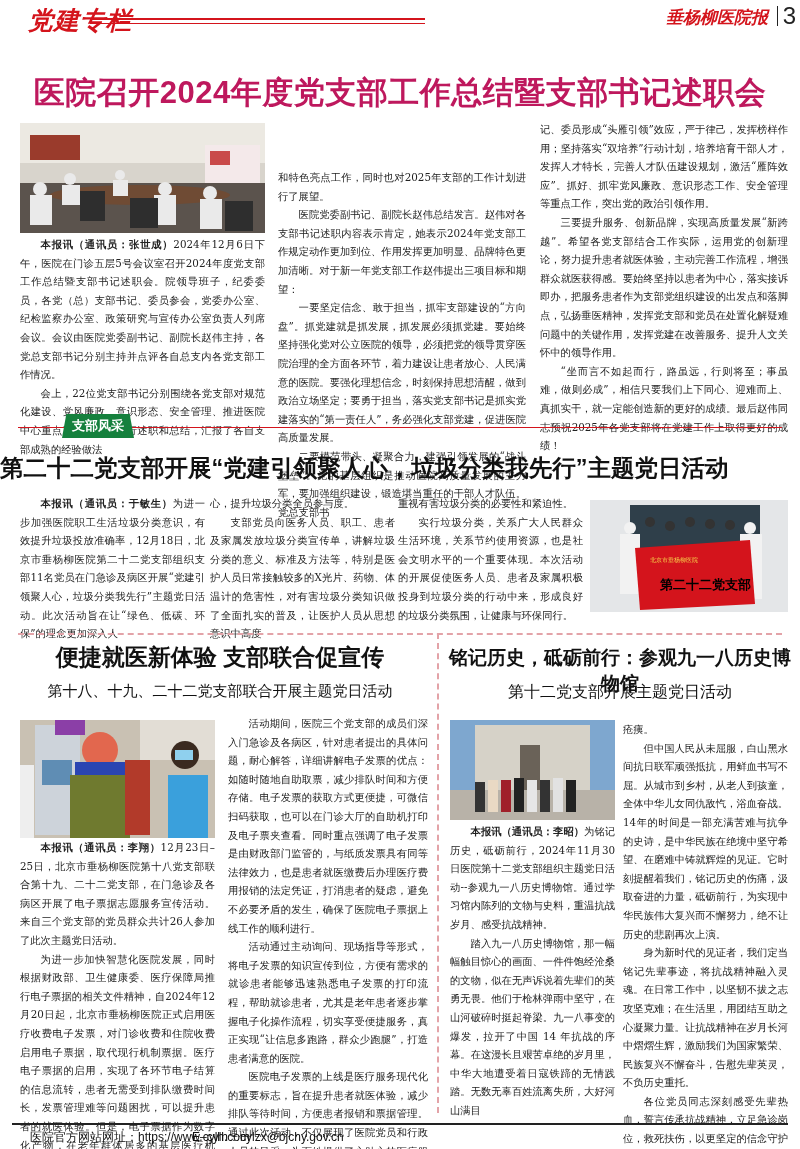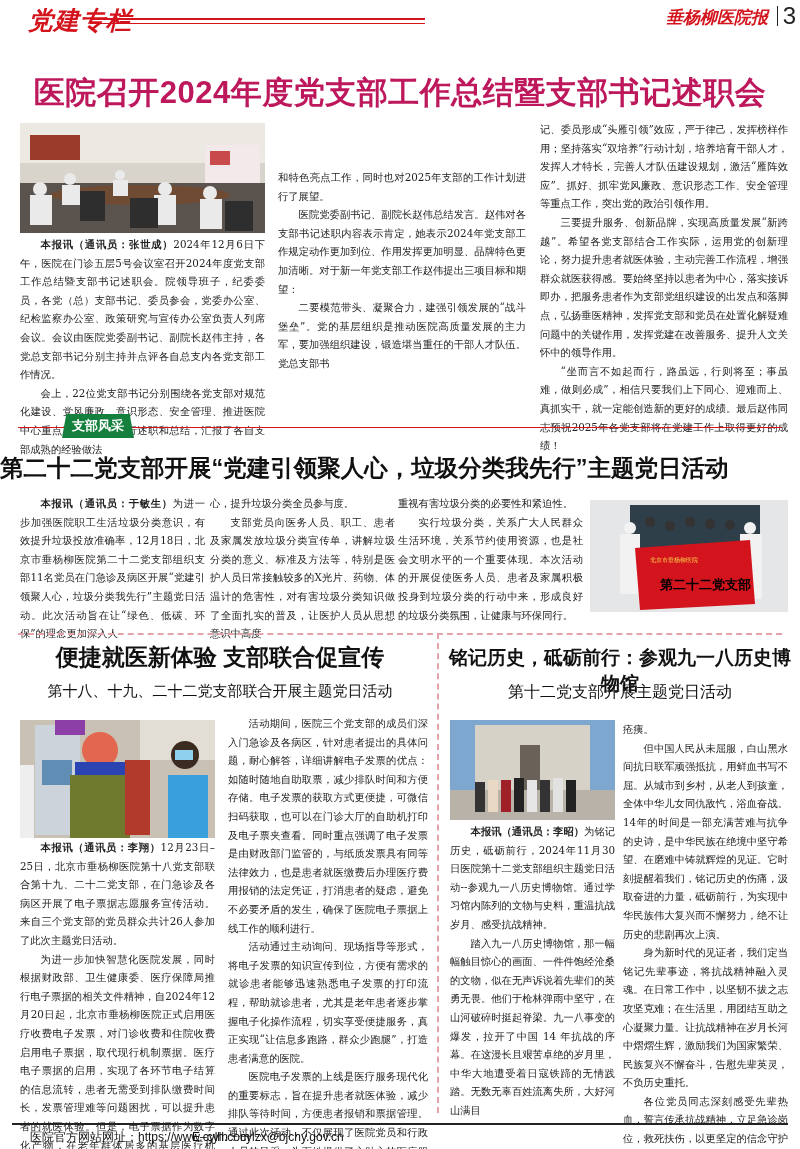--- a/index.html
+++ b/index.html
@@ -87,20 +87,21 @@
 </div>
 
 <div class="abs col" style="left:20px; top:235px; width:245px;">
   <p><b>本报讯（通讯员：张世成）</b><span>2024年12月6日下午，医院在门诊五层5号会议室召开2024年度党支部工作总结暨支部书记述职会。院领导班子，纪委委员，各党（总）支部书记、委员参会，党委办公室、纪检监察办公室、政策研究与宣传办公室负责人列席会议。会议由医院党委副书记、副院长赵伟主持，各党总支部书记分别主持并点评各自总支内各党支部工作情况。</span></p>
   <p>会上，22位党支部书记分别围绕各党支部对规范化建设、党风廉政、意识形态、安全管理、推进医院中心重点工作等方面进行述职和总结，汇报了各自支部成熟的经验做法</p>
 </div>
 
 <div class="abs col" style="left:278px; top:120px; width:248px;margin-top:48px;">
   <p class="noind">和特色亮点工作，同时也对2025年支部的工作计划进行了展望。</p>
   <p>医院党委副书记、副院长赵伟总结发言。赵伟对各支部书记述职内容表示肯定，她表示2024年党支部工作规定动作更加到位、作用发挥更加明显、品牌特色更加清晰。对于新一年党支部工作赵伟提出三项目标和期望：</p>
+  <p>一要坚定信念、敢于担当，抓牢支部建设的“方向盘”。抓党建就是抓发展，抓发展必须抓党建。要始终坚持强化党对公立医院的领导，必须把党的领导贯穿医院治理的全方面各环节，着力建设让患者放心、人民满意的医院。要强化理想信念，时刻保持思想清醒，做到政治立场坚定；要勇于担当，落实党支部书记是抓实党建落实的“第一责任人”，务必强化支部党建，促进医院高质量发展。</p>
   <p>二要模范带头、凝聚合力，建强引领发展的“战斗堡垒”。党的基层组织是推动医院高质量发展的主力军，要加强组织建设，锻造堪当重任的干部人才队伍。党总支部书</p>
 </div>
 
 <div class="abs col" style="left:540px; top:120px; width:248px;">
   <p class="noind">记、委员形成“头雁引领”效应，严于律己，发挥榜样作用；坚持落实“双培养”行动计划，培养培育干部人才，发挥人才特长，完善人才队伍建设规划，激活“雁阵效应”。抓好、抓牢党风廉政、意识形态工作、安全管理等重点工作，突出党的政治引领作用。</p>
   <p>三要提升服务、创新品牌，实现高质量发展“新跨越”。希望各党支部结合工作实际，运用党的创新理论，努力提升患者就医体验，主动完善工作流程，增强群众就医获得感。要始终坚持以患者为中心，落实接诉即办，把服务患者作为支部党组织建设的出发点和落脚点，弘扬垂医精神，发挥党支部和党员在处置化解疑难问题中的关键作用，发挥党建在改善服务、提升人文关怀中的领导作用。</p>
   <p>“坐而言不如起而行，路虽远，行则将至；事虽难，做则必成”，相信只要我们上下同心、迎难而上、真抓实干，就一定能创造新的更好的成绩。最后赵伟同志预祝2025年各党支部将在党建工作上取得更好的成绩！</p>
 </div>
 
 <div class="abs sect-line"></div>

